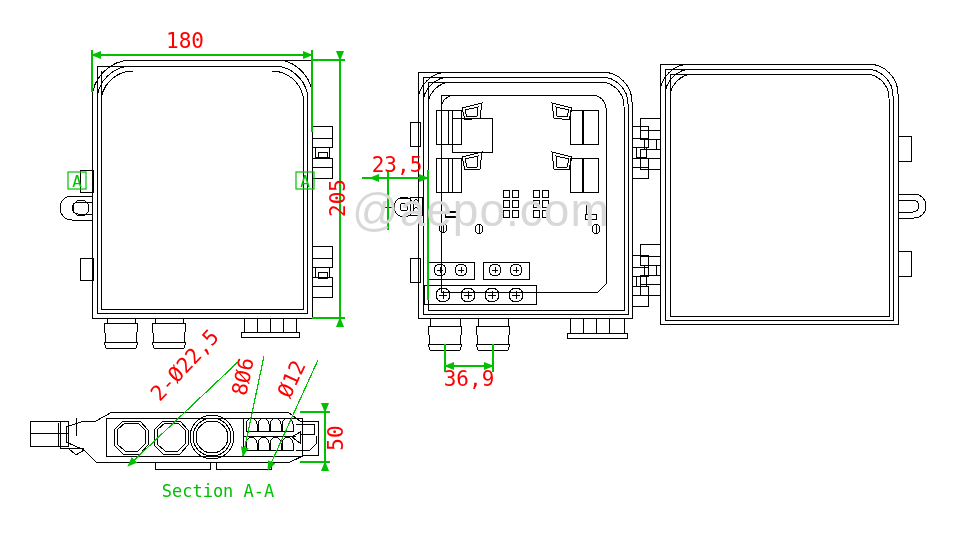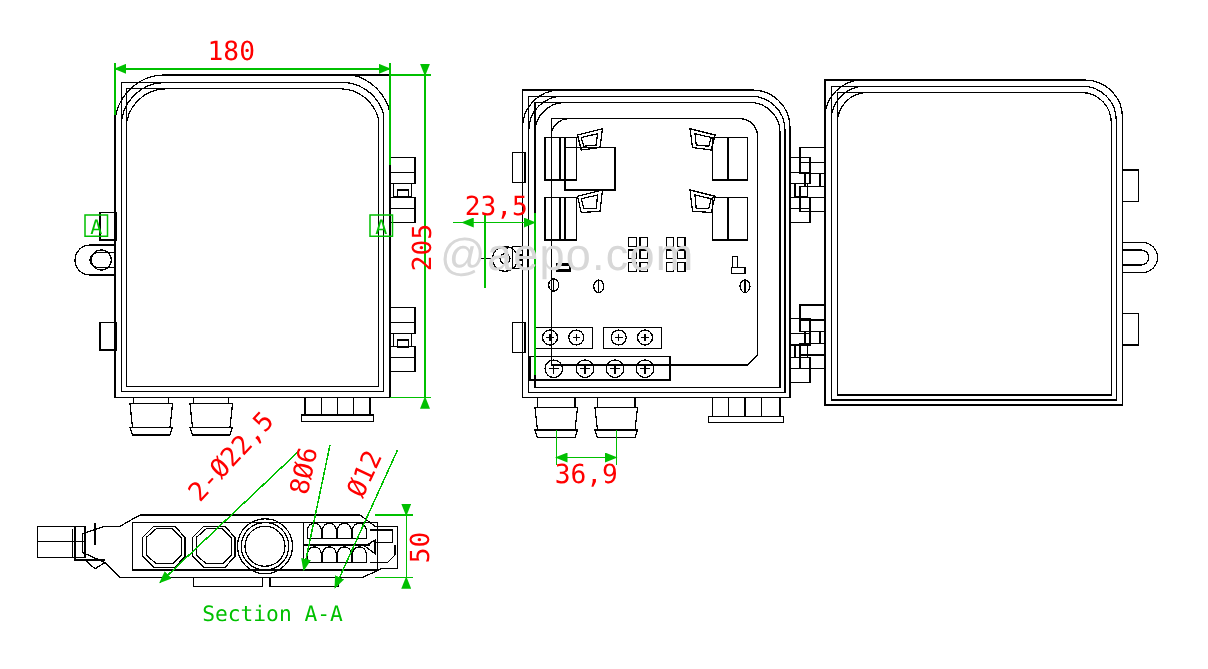--- a/index.html
+++ b/index.html
@@ -1,21 +1,21 @@
 <!DOCTYPE html>
 <html><head>
 <meta charset="utf-8">
 <style>
   html,body{margin:0;padding:0;background:#ffffff;}
   body{width:966px;height:535px;overflow:hidden;
        font-family:"DejaVu Sans Mono","Liberation Mono",monospace;}
   #stage{position:relative;width:966px;height:469px;background:#fff;}
   svg{display:block;}
   .wm{position:absolute;left:352px;top:183px;font-family:"Liberation Sans",sans-serif;
-      font-size:36px;color:#d8d8d8;letter-spacing:1px;font-weight:400;
+      font-size:46px;color:#d8d8d8;letter-spacing:1px;font-weight:400;
       user-select:none;pointer-events:none;}
 </style>
 </head>
 <body>
 
 <div id="stage">
 
 <svg width="966" height="535" viewBox="0 0 966 535">
 
   <defs>

